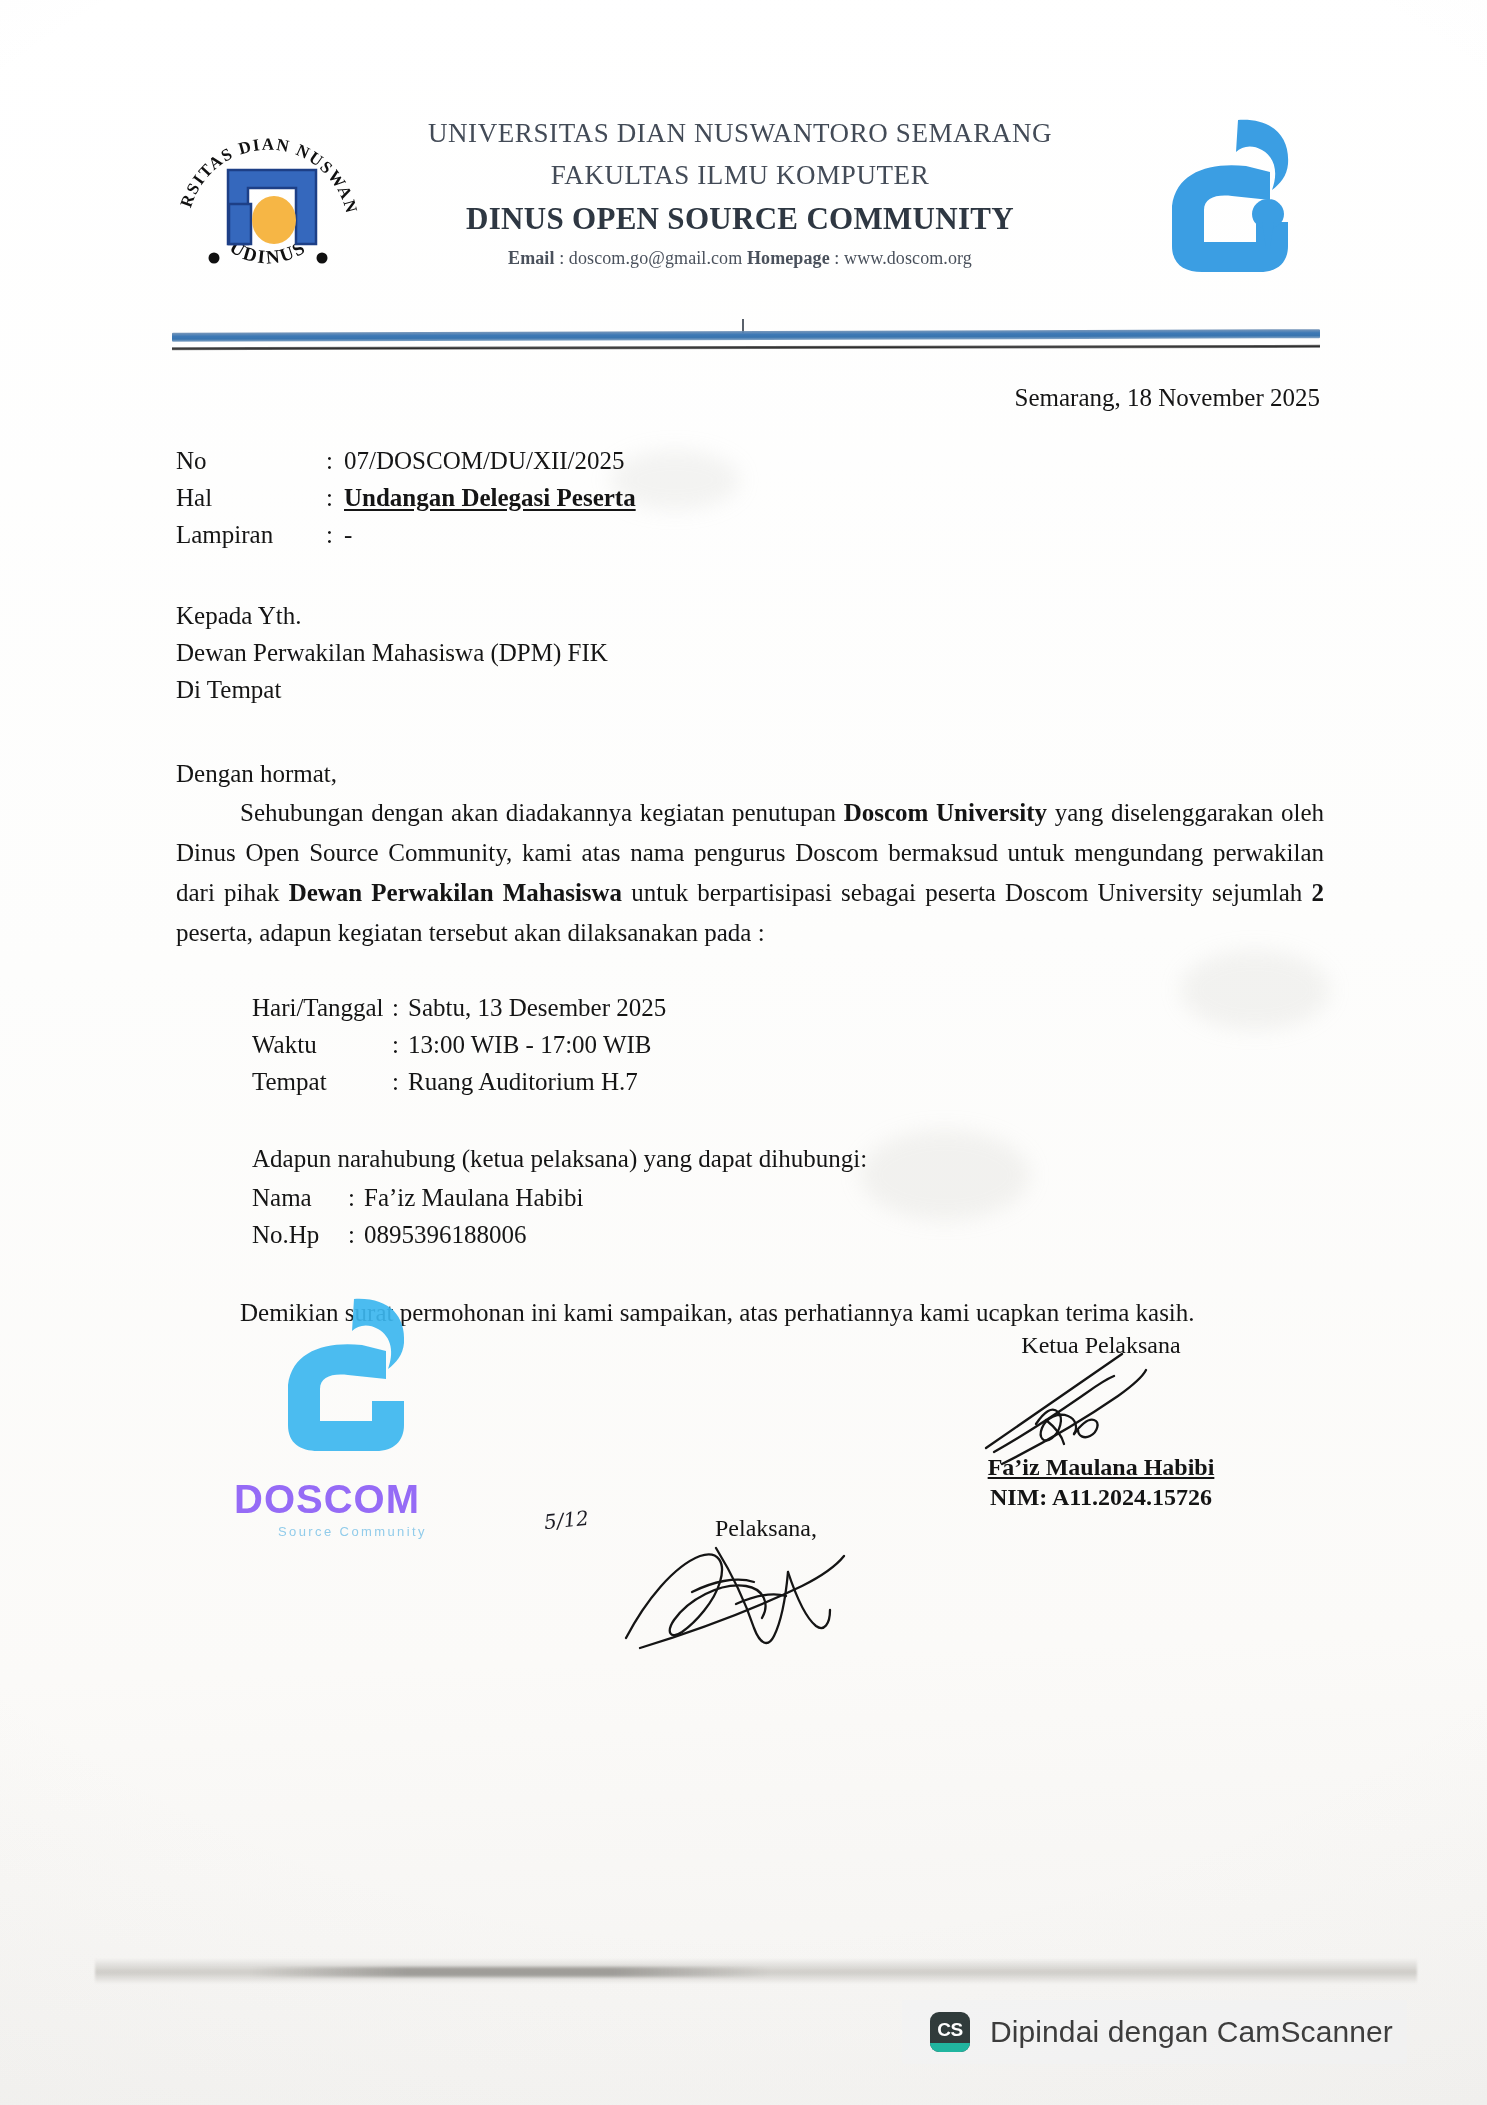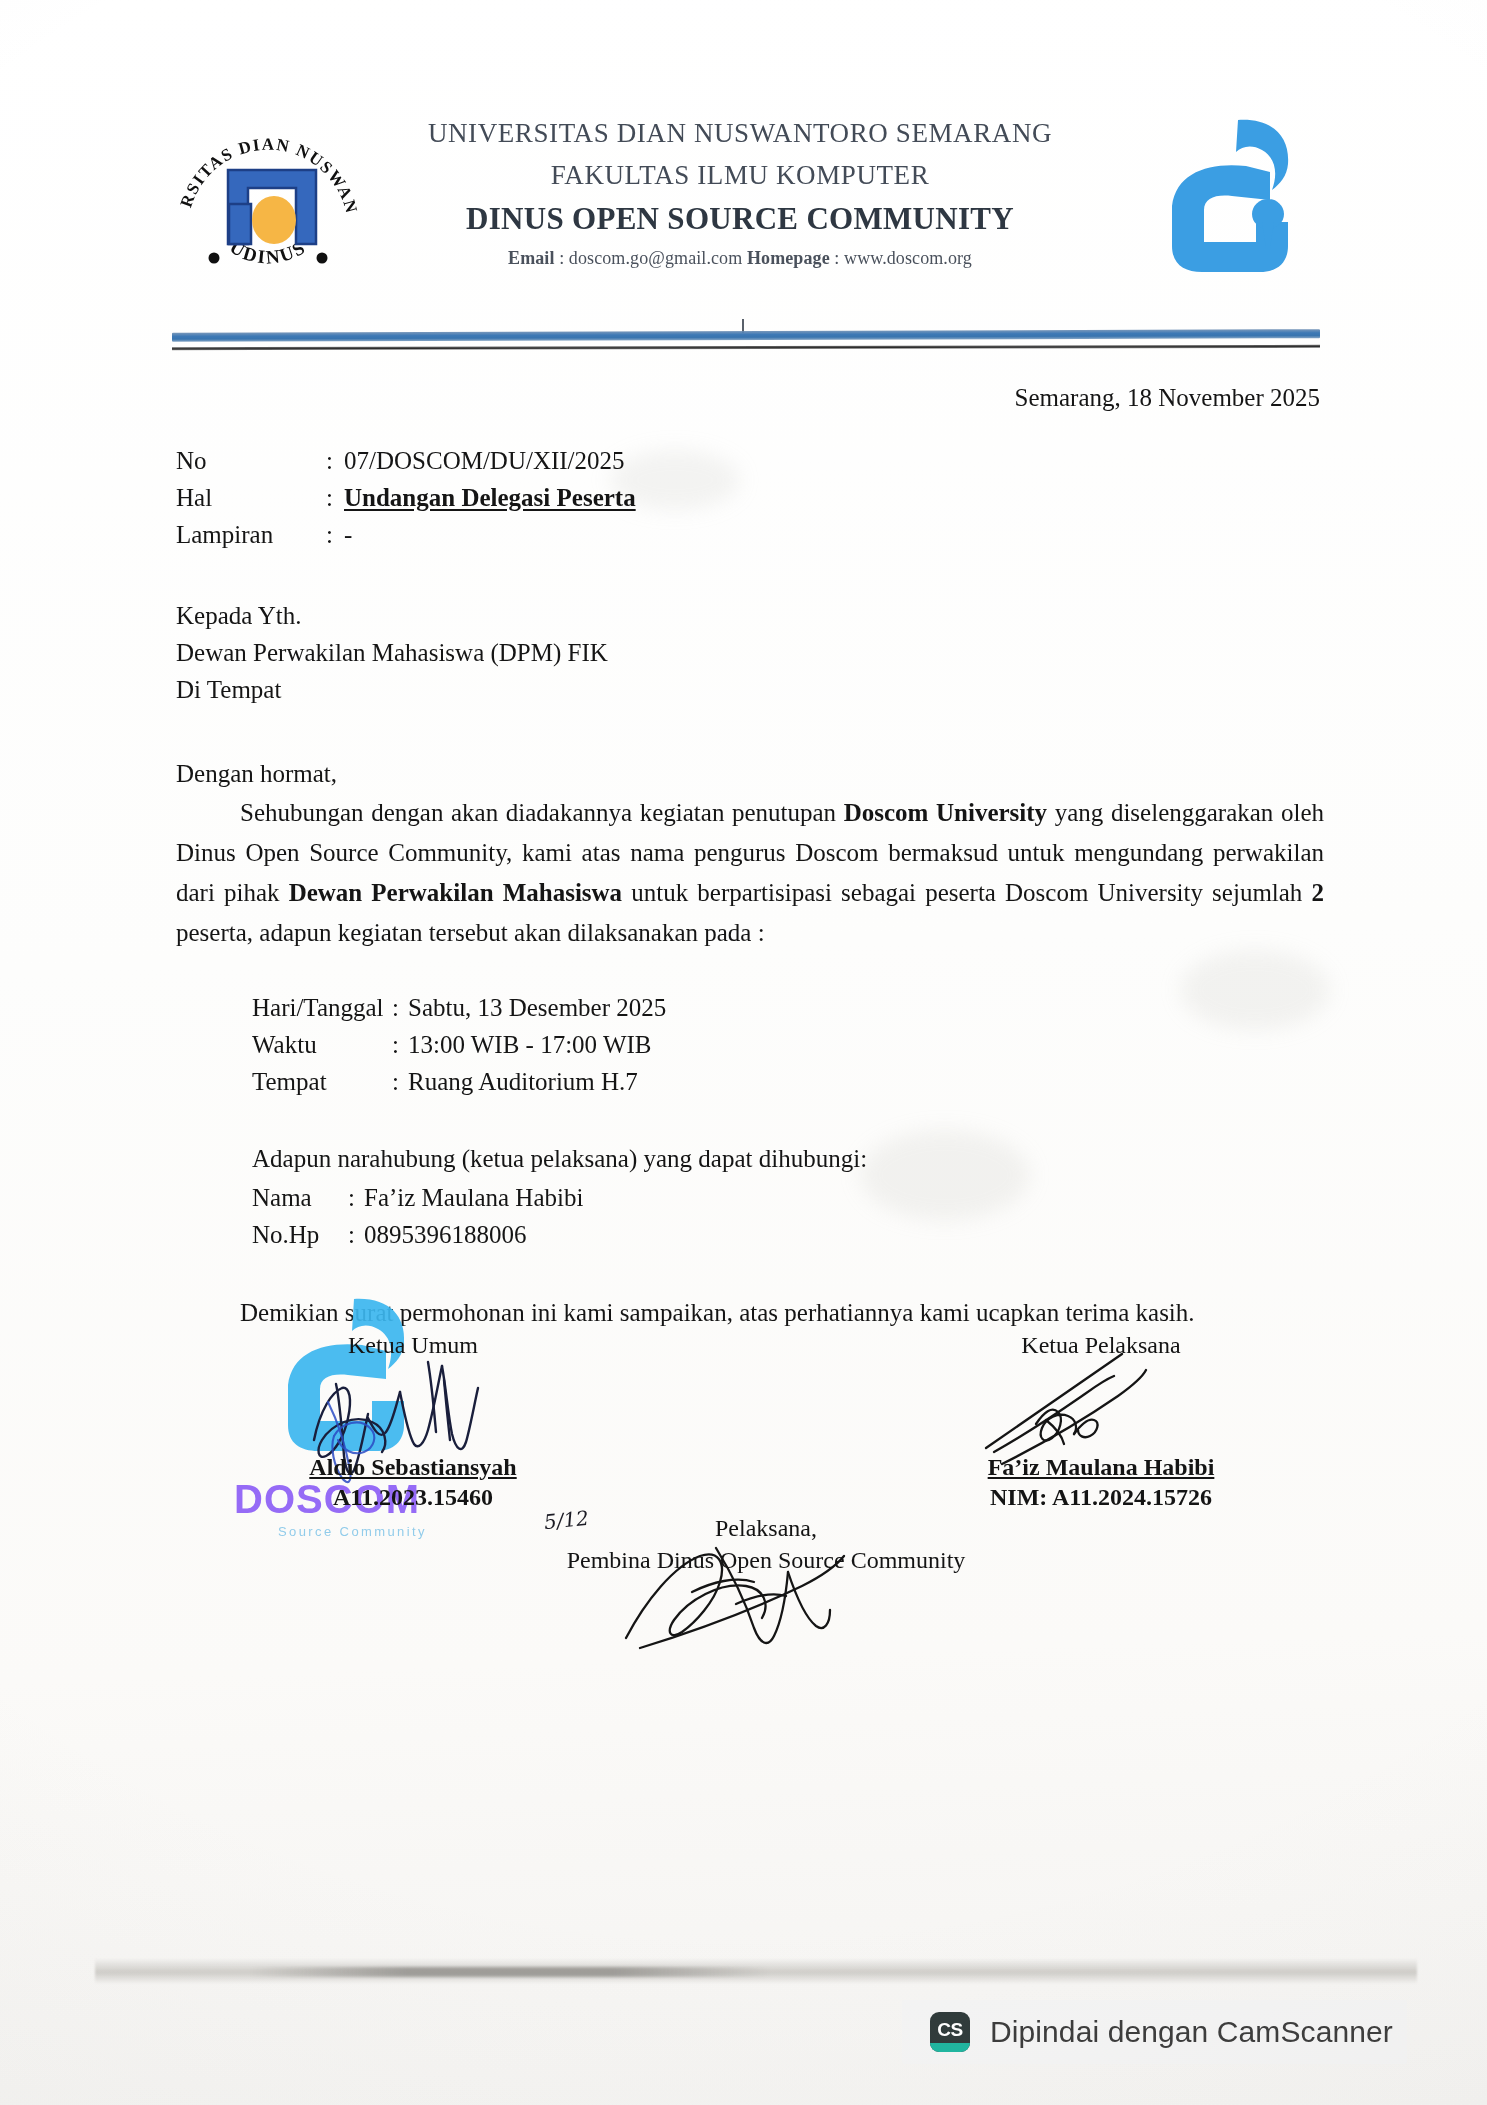--- a/index.html
+++ b/index.html
@@ -398,42 +398,20 @@
       <path d="M 122,4 C 156,2 174,20 172,48 C 171,60 164,68 156,74 C 162,58 160,42 146,34 C 136,28 126,30 120,36 Z" fill="#3cb6ef" opacity="0.92"></path>
       <path d="M 130,50 C 94,46 60,56 56,90 L 56,130 C 56,148 68,156 86,156 L 144,156 C 162,156 172,146 172,130
                L 172,106 L 140,106 L 140,126 L 88,126 L 88,94 C 88,82 100,78 116,80 L 154,84 L 154,56 Z" fill="#3cb6ef" opacity="0.92"></path>
     </svg>
     <div class="wm-text">DOSCOM</div>
     <div class="wm-sub">Source Community</div>
   </div>
 
   <div class="sign-area">
 
-    <div class="sign-col sign-left">
-      <div class="sign-role">Ketua Umum</div>
-      <svg class="ink ink-left" viewBox="0 0 300 150">
-        <g fill="none" stroke="#1a1f3c" stroke-width="2.4" stroke-linecap="round">
-          <path d="M 38,96 C 44,66 56,48 66,44 C 74,42 76,56 72,74 C 68,94 58,108 50,112 C 42,116 40,106 46,96
-                   C 56,80 78,70 96,78 C 110,84 112,100 106,108"></path>
-          <path d="M 60,40 C 64,58 66,86 68,112 C 70,128 74,134 78,126 C 84,112 88,88 92,70"></path>
-          <path d="M 92,74 C 98,86 104,96 110,88 C 116,80 120,62 124,48"></path>
-          <path d="M 124,48 C 128,68 132,90 138,100 C 142,106 148,100 152,86 C 158,64 162,40 166,22"></path>
-          <path d="M 166,22 C 170,44 172,70 176,90 C 180,106 186,110 190,98 C 194,84 198,62 202,44"></path>
-          <path d="M 152,18 C 156,42 158,66 160,88"></path>
-          <path d="M 168,36 C 170,58 172,78 174,96"></path>
-        </g>
-        <g fill="none" stroke="#2b4cc4" stroke-width="2.1" stroke-linecap="round" opacity="0.85">
-          <path d="M 52,58 C 62,78 70,104 74,126 C 76,138 72,142 66,134 C 58,122 54,104 58,92"></path>
-          <path d="M 58,92 C 66,78 84,74 94,84 C 102,92 98,104 88,108 C 78,112 66,106 62,96"></path>
-        </g>
-      </svg>
-      <div class="sign-gap"></div>
-      <div class="sign-name">Aldio Sebastiansyah</div>
-      <div class="sign-id">A11.2023.15460</div>
-    </div>
 
     <div class="sign-col sign-right">
       <div class="sign-role">Ketua Pelaksana</div>
       <svg class="ink ink-right" viewBox="0 0 320 140">
         <g fill="none" stroke="#151515" stroke-width="2.3" stroke-linecap="round">
           <path d="M 40,108 L 176,14"></path>
           <path d="M 48,112 C 80,94 110,74 136,56 C 150,46 158,40 168,36"></path>
           <path d="M 90,84 C 98,72 106,66 112,72 C 118,78 114,92 106,98 C 98,104 92,98 96,88
                    C 100,78 112,72 122,76 C 130,79 132,88 128,94"></path>
           <path d="M 128,94 C 134,86 142,78 148,80 C 154,82 152,92 144,96 C 138,99 132,96 132,90"></path>
@@ -442,21 +420,20 @@
         </g>
       </svg>
       <div class="sign-gap"></div>
       <div class="sign-name">Fa’iz Maulana Habibi</div>
       <div class="sign-id">NIM: A11.2024.15726</div>
     </div>
 
     <div class="sign-col sign-mid">
       <div class="hand-date">5/12</div>
       <div class="approve-line">Pelaksana,</div>
-      <div class="approve-who">Pembina Dinus Open Source Community</div>
       <svg class="ink ink-mid" viewBox="0 0 360 130">
         <g fill="none" stroke="#151515" stroke-width="2.3" stroke-linecap="round">
           <path d="M 30,108 C 50,70 78,36 104,26 C 122,20 130,32 124,52 C 118,72 100,92 86,102
                    C 74,110 70,102 78,90 C 92,70 124,52 150,56 C 168,59 174,74 166,88"></path>
           <path d="M 120,18 C 136,44 150,74 158,98 C 164,114 172,118 178,106 C 186,90 190,64 192,42"></path>
           <path d="M 192,42 C 200,66 210,88 220,96 C 228,102 234,94 234,80"></path>
           <path d="M 96,62 C 116,52 140,46 158,52"></path>
           <path d="M 140,74 C 158,66 176,62 190,66"></path>
           <path d="M 44,118 C 96,102 156,80 206,56 C 226,46 240,36 248,26"></path>
         </g>

